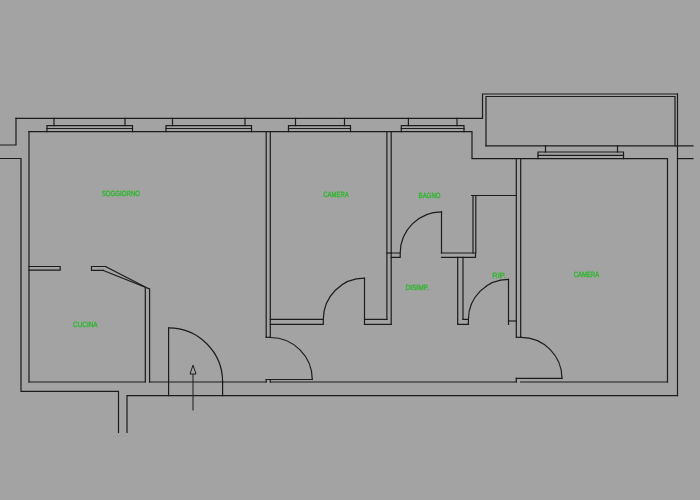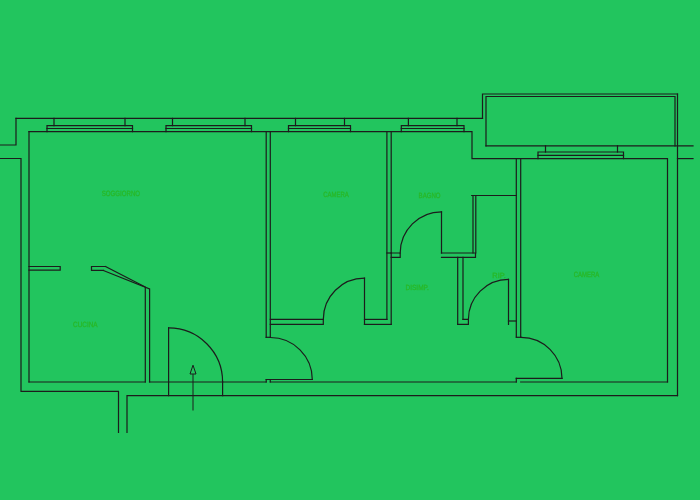--- a/index.html
+++ b/index.html
@@ -1,16 +1,16 @@
 <!DOCTYPE html>
 <html><head>
 <meta charset="utf-8">
 <style>
   html,body{margin:0;padding:0;background:#ffffff;}
-  #page{position:relative;width:700px;height:500px;background:#22c55e;overflow:hidden;}
+  #page{position:relative;width:700px;height:500px;background:#a3a3a3;overflow:hidden;}
   svg{position:absolute;left:0;top:0;}
   .lbl{font-family:"Liberation Sans",sans-serif;font-size:7.5px;fill:#28b828;stroke:#28b828;stroke-width:0.3;text-rendering:geometricPrecision;filter:blur(0.2px);}
 </style>
 </head>
 <body>
 <div id="page">
 <svg width="700" height="500" viewBox="0 0 700 500" fill="none">
   <g stroke="#1c1c1c" stroke-width="1.2" fill="none" stroke-linecap="square">
 
     <path d="M16,118.4 H482.5"></path>

